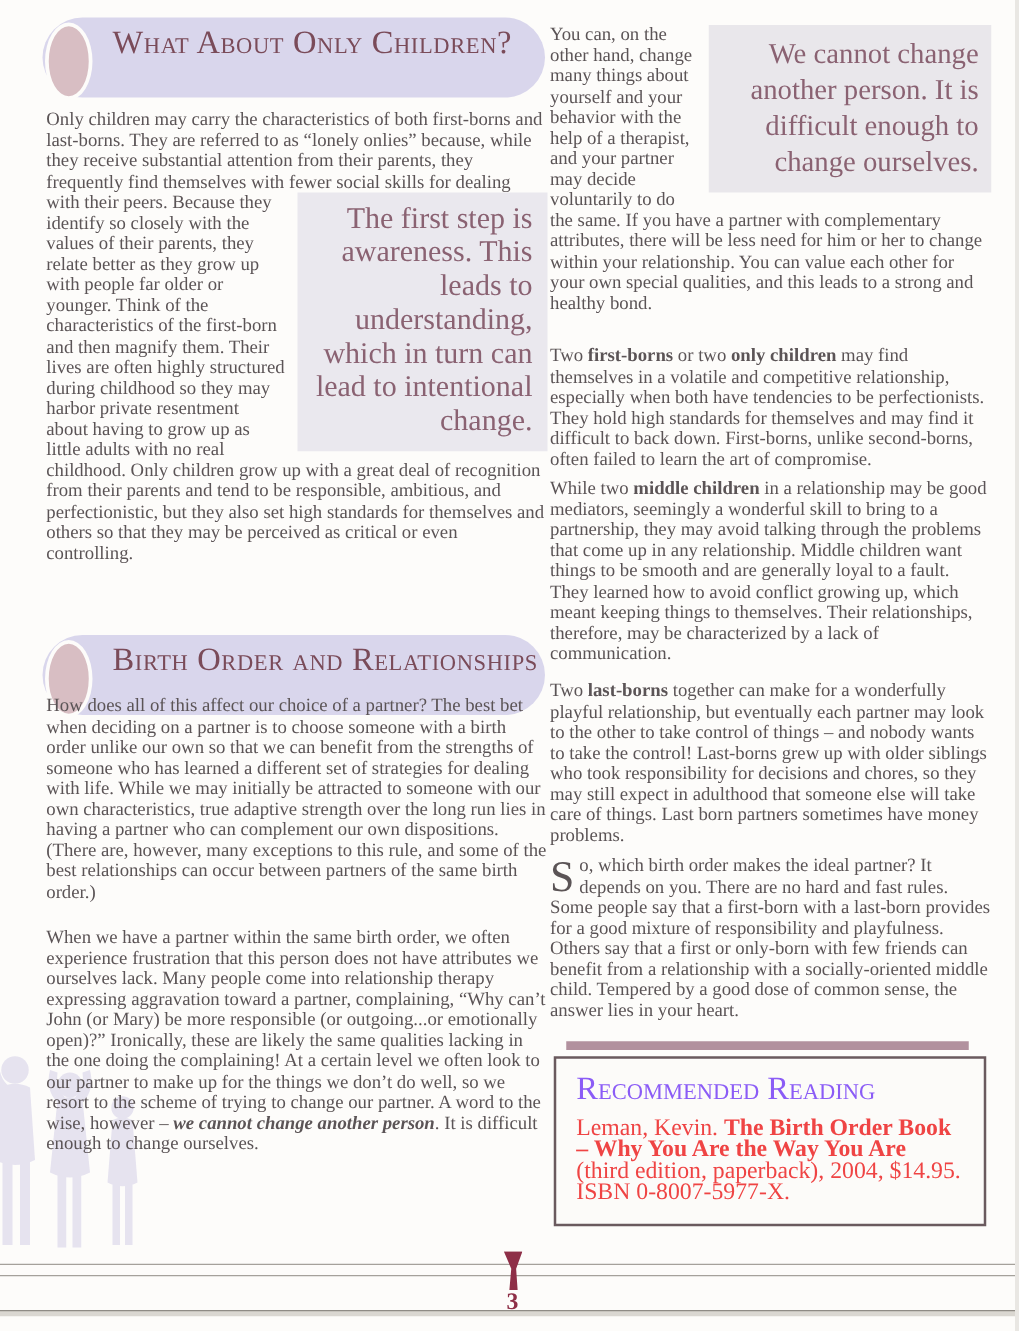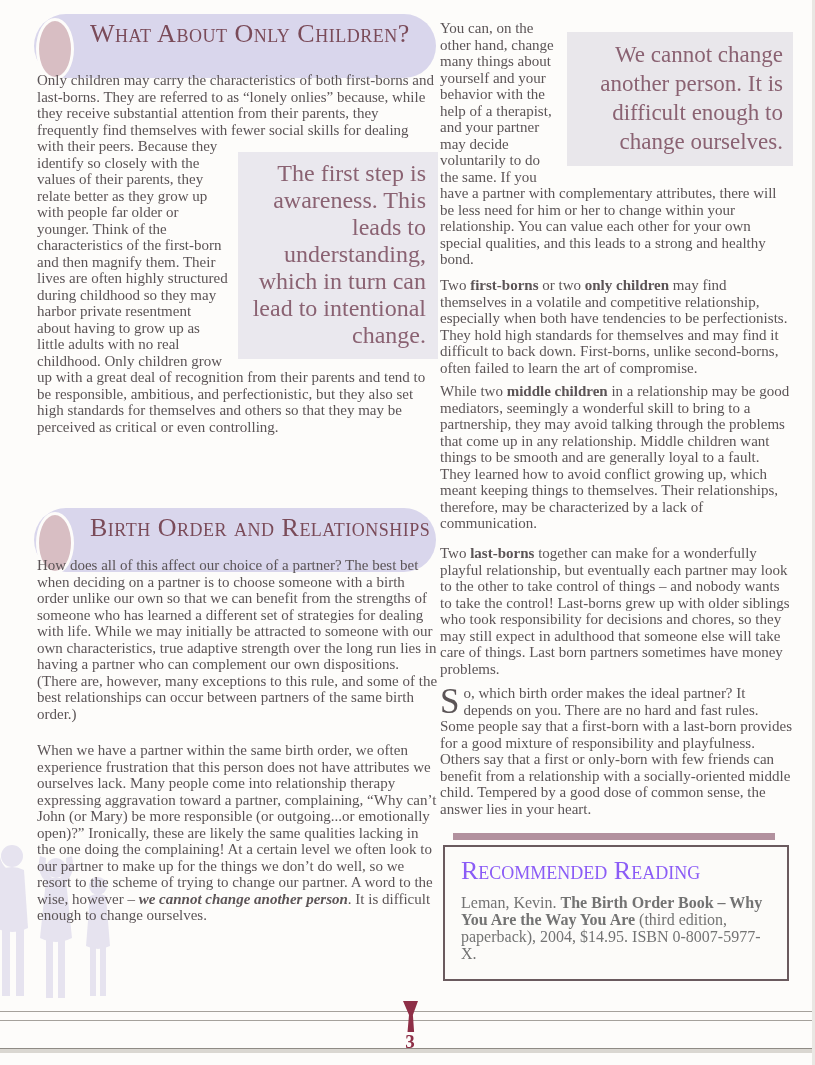--- a/index.html
+++ b/index.html
@@ -13,28 +13,28 @@
              font-size:26px;line-height:27px;letter-spacing:0.5px;color:#7a4b59;}
 
   
   .body{position:absolute;margin:0;font-size:15px;line-height:16.5px;color:#5b5456;text-align:left;}
   .col-l{left:37px;width:401px;}
   .col-r{left:440px;width:353px;}
 
   
   .pq{display:block;background:#eae8ee;color:#8a6272;text-align:right;
       font-size:24px;line-height:27px;}
-  .pq-left{float:right;width:176px;padding:8px 12px 10px 12px;margin:14px 0 6px 10px;}
-  .pq-right{float:right;width:206px;padding:8px 10px 10px 10px;margin:12px 0 8px 8px;font-size:23px;line-height:29px;background:#e9e7eb;}
+  .pq-left{float:right;width:176px;padding:8px 12px 10px 12px;margin:0 0 6px 10px;}
+  .pq-right{float:right;width:206px;padding:8px 10px 10px 10px;margin:0 0 8px 8px;font-size:23px;line-height:29px;background:#e9e7eb;}
 
   .dropcap{float:left;font-size:35px;line-height:29px;padding:2px 4px 0 0;color:#5b5456;}
   .accent-bar{position:absolute;left:453px;top:833px;width:322px;height:7px;background:#b2919e;}
   .reading-box{position:absolute;left:443px;top:845px;width:346px;height:136px;border:2px solid #6a5a5e;background:#fcfbf9;box-sizing:border-box;padding:10px 16px;}
   .reading-box h2{margin:0;max-width:250px;font-variant:small-caps;font-weight:normal;font-size:26px;line-height:28px;color:#8b5cf6;}
-  .reading-box p{margin:9px 0 0 0;font-size:16px;line-height:17px;color:#737373;}
+  .reading-box p{margin:9px 0 0 0;font-size:19px;line-height:17px;color:#ef4444;}
 
   
   .footer-rule{position:absolute;left:0;top:1011px;width:815px;height:8px;border-top:1px solid #a5a19b;border-bottom:1px solid #a5a19b;}
   .footer-ornament{position:absolute;left:403px;top:1001px;width:15px;height:31px;background:#8e2f47;
       clip-path:polygon(0% 0%,100% 0%,66% 45%,74% 100%,30% 100%,40% 45%);}
   .page-number{position:absolute;left:398px;top:1031px;width:24px;text-align:center;font-size:19px;font-weight:bold;color:#8e2f47;}
   .bottom-rule{position:absolute;left:0;top:1048px;width:815px;height:4px;background:#dad7d1;border-top:1px solid#8f8b85;}
 
   .silhouettes{position:absolute;left:-6px;top:842px;opacity:0.6;}
 </style>
@@ -59,21 +59,21 @@
     <path d="M96 54 Q104 50 112 54 L116 104 Q104 110 92 104 Z"></path>
     <rect x="96" y="102" width="6" height="52"></rect>
     <rect x="106" y="102" width="6" height="52"></rect>
   </svg>
 
   <div class="banner" style="top:14px;">
     <span class="ellipse"></span>
     <h2>What About Only Children?</h2>
   </div>
 
-  <p class="body col-l" style="top:72px;"><span>Only children may carry the characteristics of both first-borns and last-borns. They are referred to as “lonely onlies” because, while they receive substantial attention from their parents, they frequently find themselves with fewer social skills for dealing with their peers. Because</span>
+  <p class="body col-l" style="top:88px;"><span>Only children may carry the characteristics of both first-borns and last-borns. They are referred to as “lonely onlies” because, while they receive substantial attention from their parents, they frequently find themselves with fewer social skills for dealing with their peers. Because</span>
     <span class="pq pq-left">The first step is awareness. This leads to understanding, which in turn can lead to intentional change.</span><span>they identify so closely with the values of their parents, they relate better as they grow up with people far older or younger. Think of the characteristics of the first-born and then magnify them. Their lives are often highly structured during childhood so they may harbor private resentment about having to grow up as little adults with no real childhood. Only children grow up with a great deal of recognition from their parents and tend to be responsible, ambitious, and perfectionistic, but they also set high standards for themselves and others so that they may be perceived as critical or even controlling.</span></p>
 
   <div class="banner" style="top:508px;">
     <span class="ellipse"></span>
     <h2>Birth Order and Relationships</h2>
   </div>
 
   <p class="body col-l" style="top:557px;">How does all of this affect our choice of a partner? The best bet when deciding on a partner is to choose someone with a birth order unlike our own so that we can benefit from the strengths of someone who has learned a different set of strategies for dealing with life. While we may initially be attracted to someone with our own characteristics, true adaptive strength over the long run lies in having a partner who can complement our own dispositions. (There are, however, many exceptions to this rule, and some of the best relationships can occur between partners of the same birth order.)</p>
 
   <p class="body col-l" style="top:742px;"><span>When we have a partner within the same birth order, we often experience frustration that this person does not have attributes we ourselves lack. Many people come into relationship therapy expressing aggravation toward a partner, complaining, “Why can’t John (or Mary) be more responsible (or outgoing...or emotionally open)?” Ironically, these are likely the same qualities lacking in the one doing the complaining! At a certain level we often look to our partner to make up for the things we don’t do well, so we resort to the scheme of trying to change our partner. A word to the wise, however – </span><span style="font-weight: bold; font-style: italic;">we cannot change another person</span><span>. It is difficult enough to change ourselves.</span></p>

